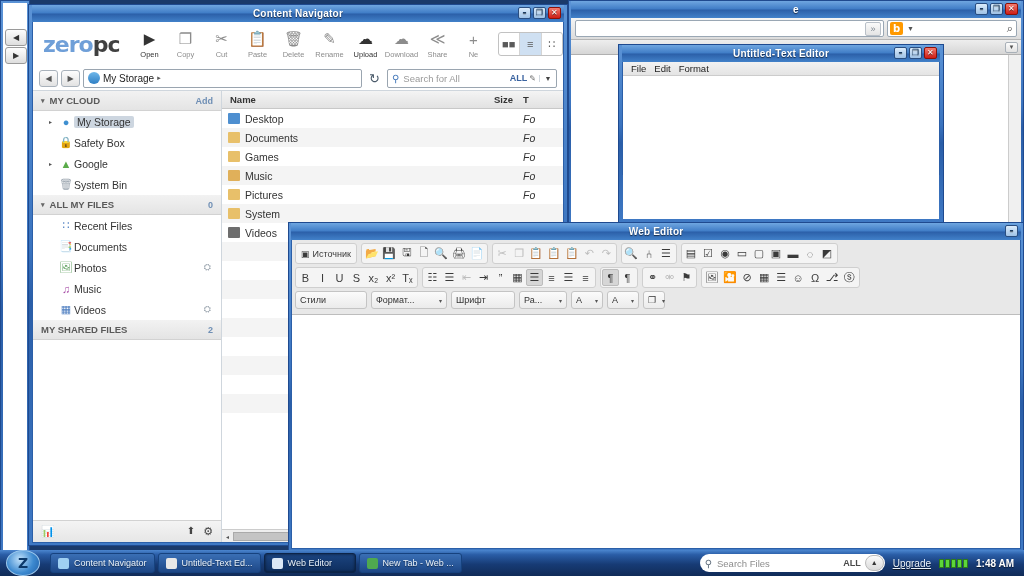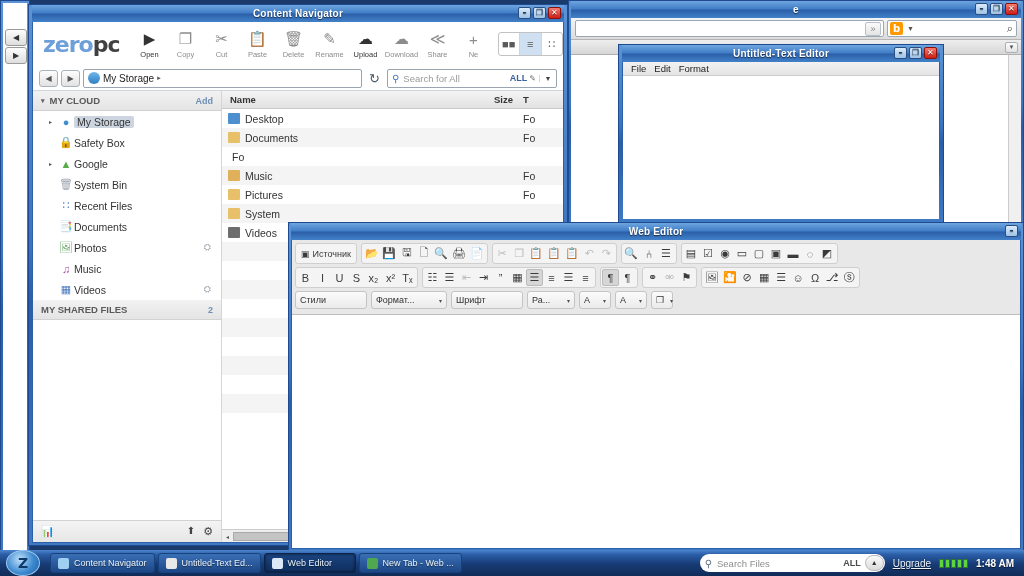--- a/index.html
+++ b/index.html
@@ -126,21 +126,21 @@
 
   .cn-list{flex:1;position:relative;background:#fff;}
   .lhead{height:18px;background:linear-gradient(to bottom,#f4f4f4,#e2e2e2);border-bottom:1px solid #c8c8c8;
     display:flex;align-items:center;font-size:9.5px;font-weight:bold;color:#333;box-sizing:border-box;}
   .lhead .c1{flex:1;padding-left:8px;}
   .lhead .c2{width:70px;text-align:right;}
   .lhead .c3{width:40px;padding-left:10px;}
   .lrow{height:19px;display:flex;align-items:center;font-size:10.5px;color:#333;box-sizing:border-box;}
   .lrow:nth-child(even){background:#f4f4f4;}
   .lrow .c1{flex:1;padding-left:6px;display:flex;align-items:center;gap:5px;}
-  .lrow .c3{width:40px;padding-left:10px;color:#333;}
+  .lrow .c3{width:40px;padding-left:10px;color:#333;font-style:italic;}
   .fic{width:12px;height:11px;border-radius:1px;display:inline-block;}
   .hscroll{position:absolute;left:0;right:0;bottom:0;height:13px;background:#eee;border-top:1px solid #ccc;display:flex;align-items:center;box-sizing:border-box;}
   .hs-l{width:11px;text-align:center;font-size:6px;color:#555;}
   .hs-bar{flex:1;height:9px;background:#c4c4c4;border:1px solid #aaa;box-sizing:border-box;}
 
   
   #te{left:618px;top:44px;width:326px;height:180px;}
   #te .win-frame{width:100%;height:100%;padding:0 3px 3px 3px;}
   #te .te-body{background:#fff;height:113px;border:1px solid #2b5fa8;border-top:none;box-sizing:border-box;}
   .te-menu{height:14px;background:linear-gradient(to bottom,#f2f2f2,#e4e4e4);border-bottom:1px solid #ccc;
@@ -339,20 +339,25 @@
               <span class="ic" style="color:#5aab4a">▲</span>
               <span class="nm">Google</span>
               <span class="sh"></span>
             </div>
             <div class="sitem">
               <span class="tw"></span>
               <span class="ic" style="color:#9aa4ae">🗑</span>
               <span class="nm">System Bin</span>
               <span class="sh"></span>
             </div>
+            <div class="grp">
+              <span class="tw">▾</span>
+              <span>ALL MY FILES</span>
+              <span class="rt">0</span>
+            </div>
             <div class="sitem">
               <span class="tw"></span>
               <span class="ic" style="color:#4e7ec0">∷</span>
               <span class="nm">Recent Files</span>
               <span class="sh"></span>
             </div>
             <div class="sitem">
               <span class="tw"></span>
               <span class="ic" style="color:#d9a23a">📑</span>
               <span class="nm">Documents</span>
@@ -403,20 +408,24 @@
                 <span class="c3">Fo</span>
               </div>
               <div class="lrow">
                 <span class="c1">
                   <span class="fic" style="background:#e8c06a"></span>
                   <span>Documents</span>
                 </span>
                 <span class="c3">Fo</span>
               </div>
               <div class="lrow">
+                <span class="c1">
+                  <span class="fic" style="background:#e8c06a"></span>
+                  <span>Games</span>
+                </span>
                 <span class="c3">Fo</span>
               </div>
               <div class="lrow">
                 <span class="c1">
                   <span class="fic" style="background:#e0b05a"></span>
                   <span>Music</span>
                 </span>
                 <span class="c3">Fo</span>
               </div>
               <div class="lrow">
@@ -580,21 +589,21 @@
           </div>
         <div class="ck-row" id="weRow3">
             <div class="ck-combo" style="width: 72px; gap: 48px;">
               <span>Стили</span>
               <span class="ar">▾</span>
             </div>
             <div class="ck-combo" style="width: 76px;">
               <span>Формат...</span>
               <span class="ar">▾</span>
             </div>
-            <div class="ck-combo" style="width: 72px; gap: 44px;">
+            <div class="ck-combo" style="width: 64px; gap: 44px;">
               <span>Шрифт</span>
               <span class="ar">▾</span>
             </div>
             <div class="ck-combo" style="width: 48px;">
               <span>Ра...</span>
               <span class="ar">▾</span>
             </div>
             <div class="ck-combo" style="width: 32px;">
               <span>A</span>
               <span class="ar">▾</span>

